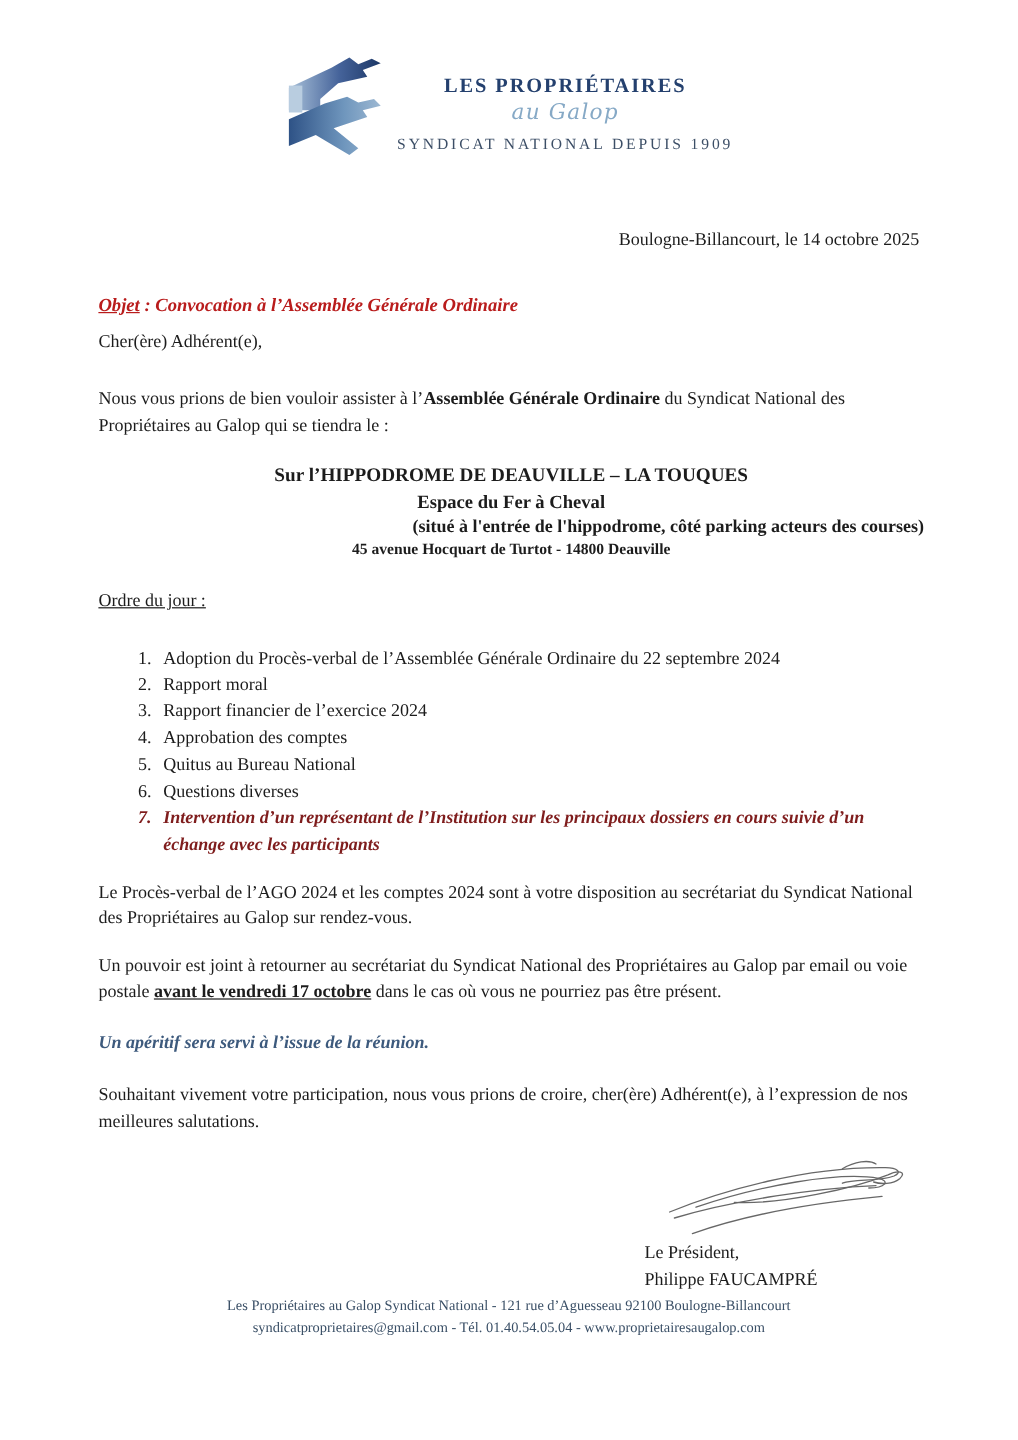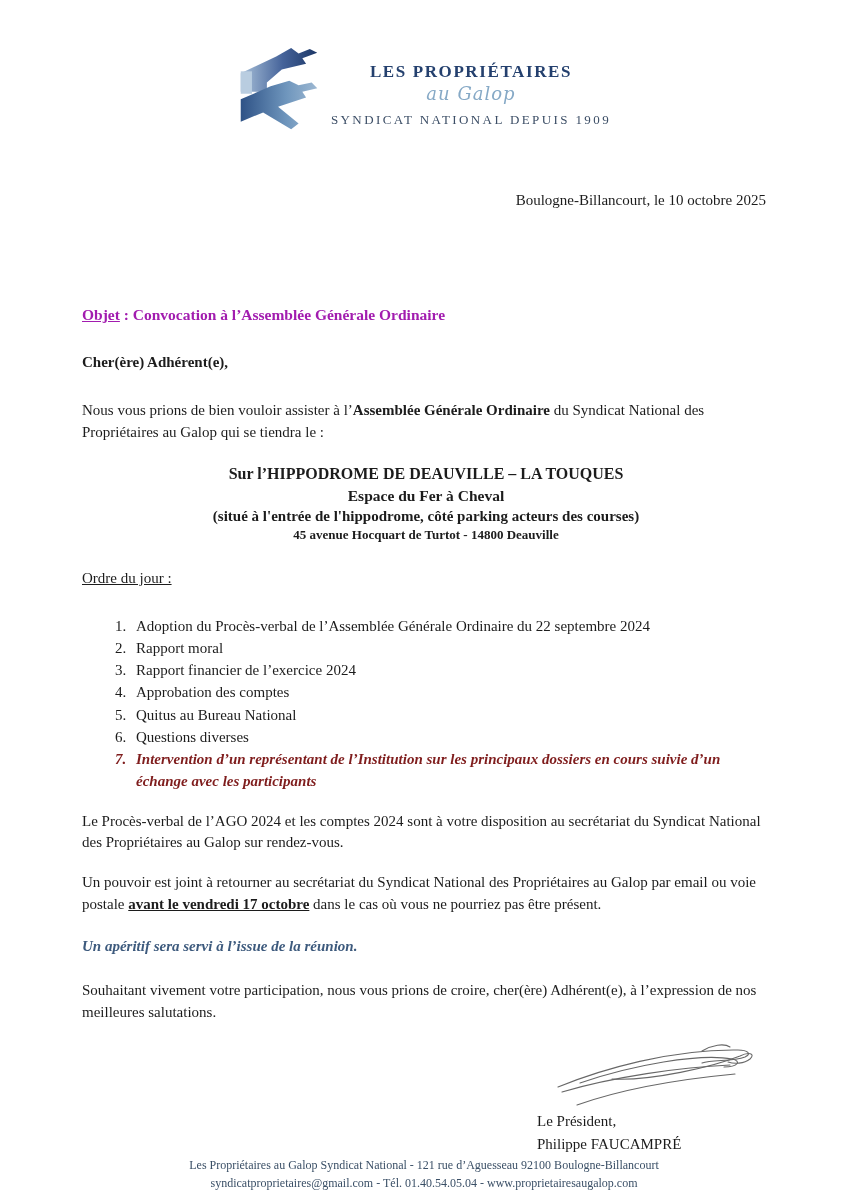--- a/index.html
+++ b/index.html
@@ -18,35 +18,35 @@
   .logo-title { font-size:17px; font-weight:bold; letter-spacing:1.6px; color:#24406e; white-space:nowrap; }
   .logo-script { font-size:18px; font-style:italic; color:#86a9c6; margin-top:1px;
                  font-family:"DejaVu Serif","Liberation Serif",serif; letter-spacing:1px; }
   .logo-tagline { font-size:13px; letter-spacing:2.4px; color:#3c4e66; margin-top:8px; white-space:nowrap; }
 
   
   .dateline { text-align:right; margin:56px 82px 0 0; font-size:15px; }
 
   .content { margin:0 78px 0 82px; font-size:15px; line-height:1.42; }
 
-  .subject { margin-top:95px; color:#a21caf; font-weight:bold; font-size:15.5px; }
+  .subject { margin-top:35px; color:#b91c1c; font-weight:bold; font-style:italic; font-size:15.5px; }
   .subject .u { text-decoration:underline; }
 
-  .salutation { margin-top:26px;font-weight:bold; }
+  .salutation { margin-top:9px; }
 
   .intro { margin-top:27px; }
   .b { font-weight:bold; }
   .bu { font-weight:bold; text-decoration:underline; }
 
   .event-block { margin-top:21px; text-align:center; line-height:1.3; }
   .event-date { font-size:16px; font-weight:bold; text-decoration:underline; }
   .event-reception { font-size:14.5px; font-style:italic; margin-top:2px; }
   .event-venue { font-size:16px; font-weight:bold; margin-top:2px; }
   .event-space { font-size:15.5px; font-weight:bold; margin-top:1px; }
-  .event-note { font-size:15px; font-weight:bold; margin-top:1px; }
+  .event-note { font-size:15px; font-weight:bold; margin-top:1px;text-align:right; }
   .event-address { font-size:13px; font-weight:bold; margin-top:1px; }
 
   .agenda-heading { margin-top:24px; text-decoration:underline; }
   ol.agenda { margin:26px 0 0 0; padding-left:48px; }
   ol.agenda li { margin-bottom:1px; padding-left:6px; }
   ol.agenda li.special { color:#7f1d1d; font-weight:bold; font-style:italic; }
 
   .para { margin-top:19px; }
   .aperitif { margin-top:21px; color:#3d5a7d; font-weight:bold; font-style:italic; }
   .closing { margin-top:23px; }
@@ -83,21 +83,21 @@
       <path d="M4,58 L36,44 L56,38 L66,43 L80,40 L86,46 L70,50 L74,56 L44,66 L66,84 L58,90 L28,72 L4,82 Z" fill="url(#hg2)"></path>
       <rect x="4" y="28" width="12" height="24" fill="#b9cde0"></rect>
     </svg>
     <div class="logo-textcol">
       <div class="logo-title">LES PROPRIÉTAIRES</div>
       <div class="logo-script">au Galop</div>
       <div class="logo-tagline">SYNDICAT NATIONAL DEPUIS 1909</div>
     </div>
   </div>
 
-  <div class="dateline">Boulogne-Billancourt, le 10 octobre 2025</div>
+  <div class="dateline">Boulogne-Billancourt, le 14 octobre 2025</div>
 
   <div class="content">
 
     <div class="subject"><span class="u">Objet</span><span> : Convocation à l’Assemblée Générale Ordinaire</span></div>
 
     <div class="salutation">Cher(ère) Adhérent(e),</div>
 
     <div class="intro"><span>Nous vous prions de bien vouloir assister à l’</span><span class="b">Assemblée Générale Ordinaire</span><span> du Syndicat National des Propriétaires au Galop qui se tiendra le :</span></div>
 
     <div class="event-block">

